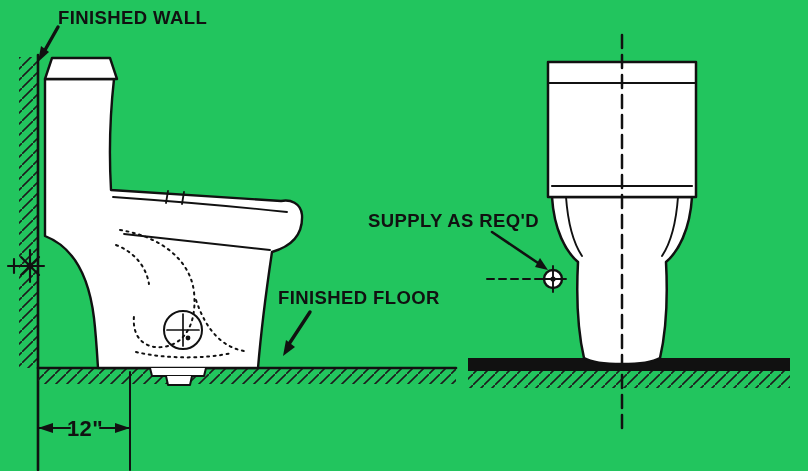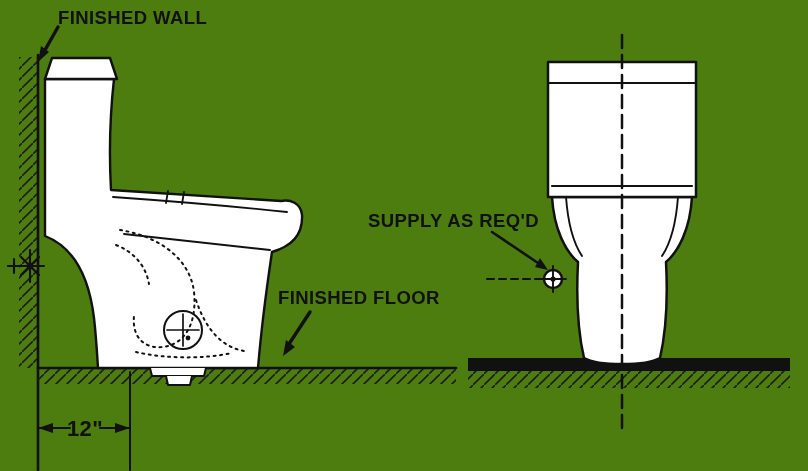--- a/index.html
+++ b/index.html
@@ -4,21 +4,21 @@
 <style>
   html, body {
     margin: 0;
     padding: 0;
     background: #ffffff;
   }
   .canvas {
     position: relative;
     width: 808px;
     height: 471px;
-    background: #4d7c0f;
+    background: #22c55e;
     overflow: hidden;
     font-family: "Liberation Sans", sans-serif;
   }
   svg { display: block; }
   text.dlabel {
     font-family: "Liberation Sans", sans-serif;
     font-weight: bold;
     fill: #111111;
     letter-spacing: 0.4px;
   }

